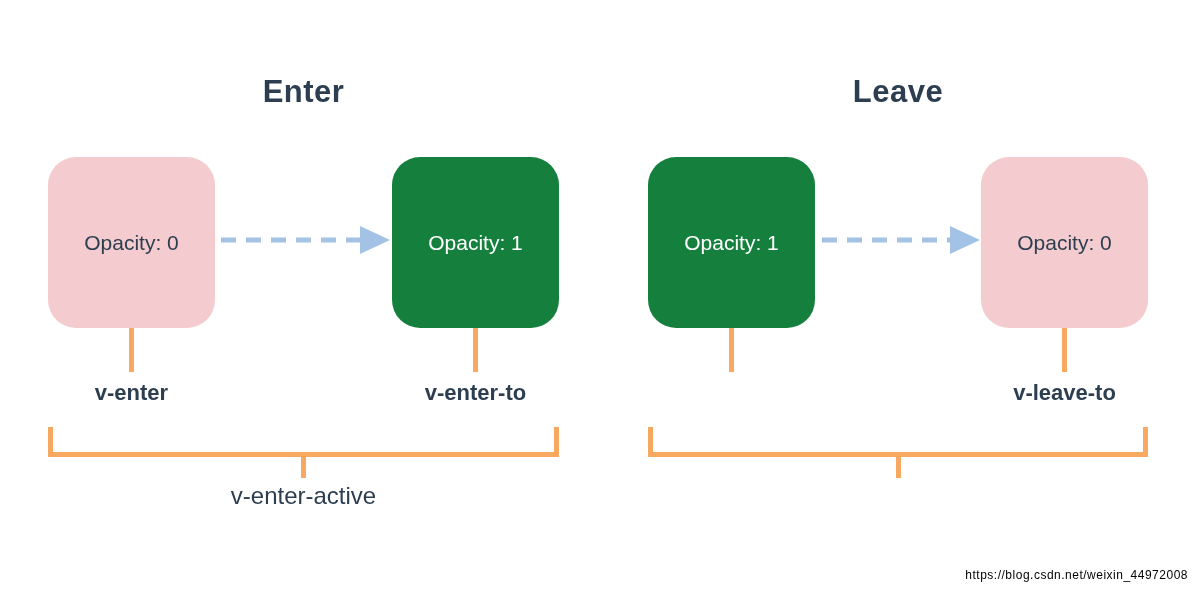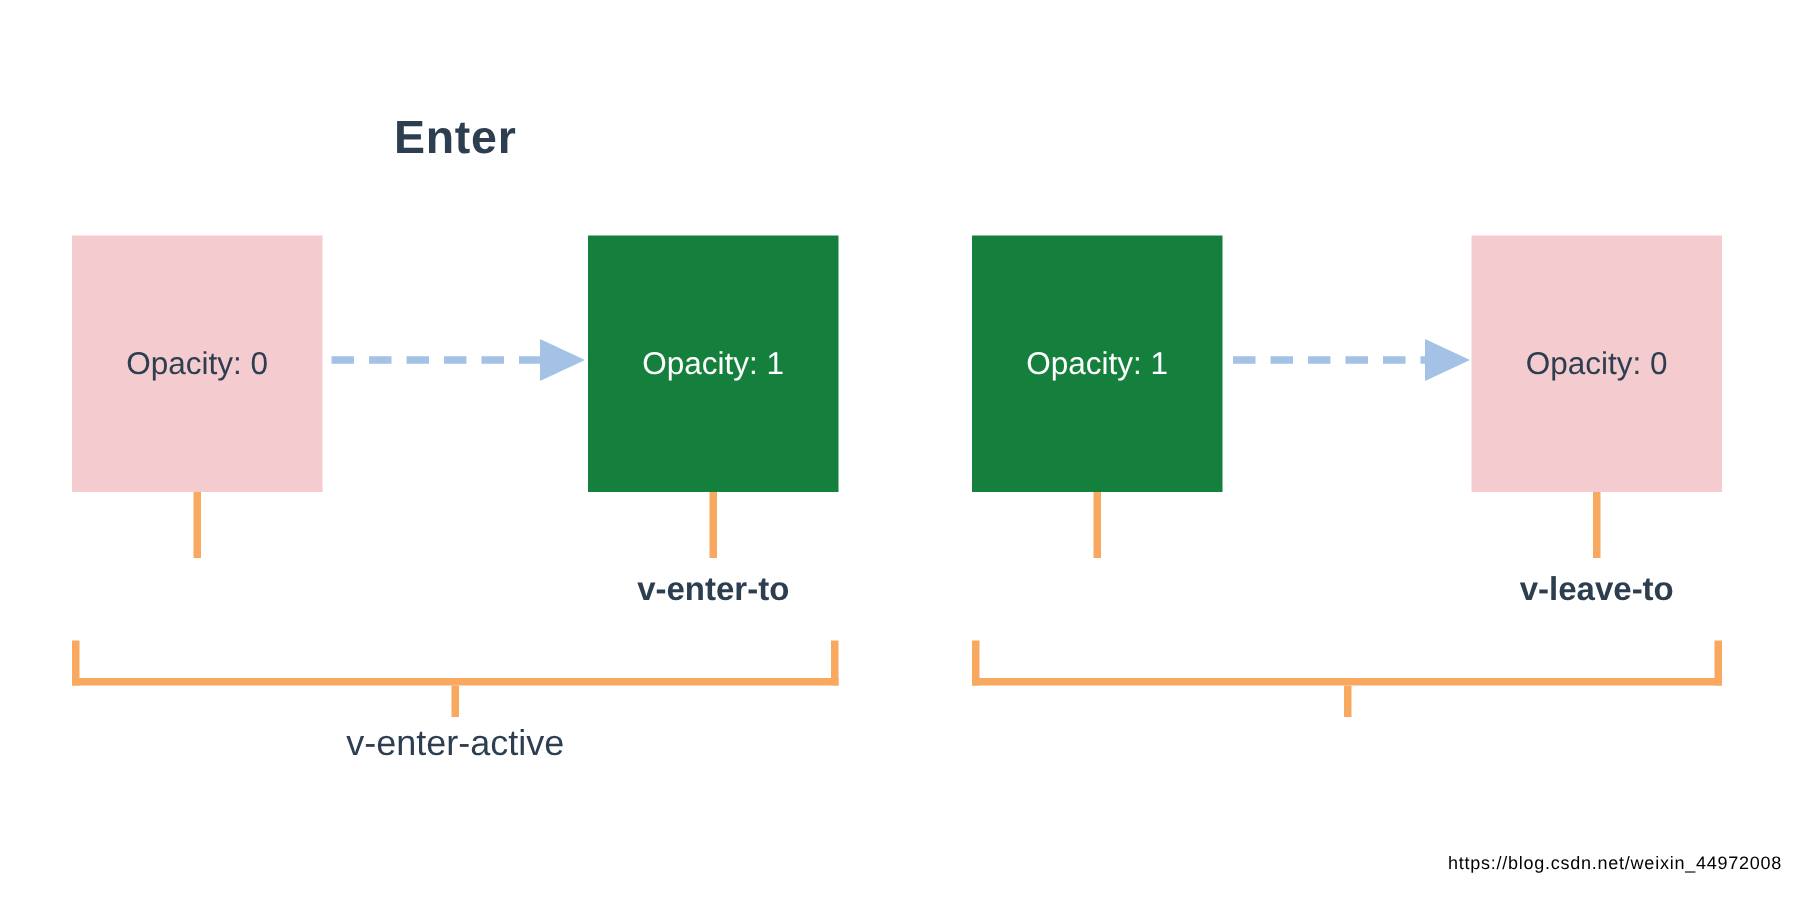--- a/index.html
+++ b/index.html
@@ -39,20 +39,21 @@
   .box {
     position: absolute;
     top: 157px;
     width: 167px;
     height: 171px;
     display: flex;
     align-items: center;
     justify-content: center;
     font-size: 21px;
     font-weight: 500;
+    border-radius: 28px;
   }
   .box-from { left: 0; }
   .panel-enter .box-to { left: 344px; }
   .panel-leave .box-to { left: 333px; }
   .box-light { background: #f4cbce; color: #2c3e50; }
   .box-solid { background: #15803d; color: #ffffff; }
 
   .arrow-svg {
     position: absolute;
     top: 222px;
@@ -158,33 +159,35 @@
       <polygon points="145,4 175,18 145,32" fill="#a4c2e5"></polygon>
     </svg>
 
     <div class="box box-solid box-to">
       <span>Opacity: 1</span>
     </div>
 
     <div class="stub stub-from"></div>
     <div class="stub stub-to"></div>
 
+    <div class="class-label label-from">v-enter</div>
     <div class="class-label label-to">v-enter-to</div>
 
     <div class="bracket">
       <div class="tick tick-left"></div>
       <div class="tick tick-right"></div>
       <div class="bar"></div>
       <div class="stem"></div>
     </div>
 
     <div class="active-label">v-enter-active</div>
   </section>
 
   <section class="panel panel-leave">
+    <h2 class="panel-title">Leave</h2>
 
     <div class="box box-solid box-from">
       <span>Opacity: 1</span>
     </div>
 
     <svg class="arrow-svg" width="166" height="36" viewBox="0 0 166 36">
       <line x1="6" y1="18" x2="135" y2="18" stroke="#a4c2e5" stroke-width="5" stroke-dasharray="15 10"></line>
       <polygon points="134,4 164,18 134,32" fill="#a4c2e5"></polygon>
     </svg>
 

